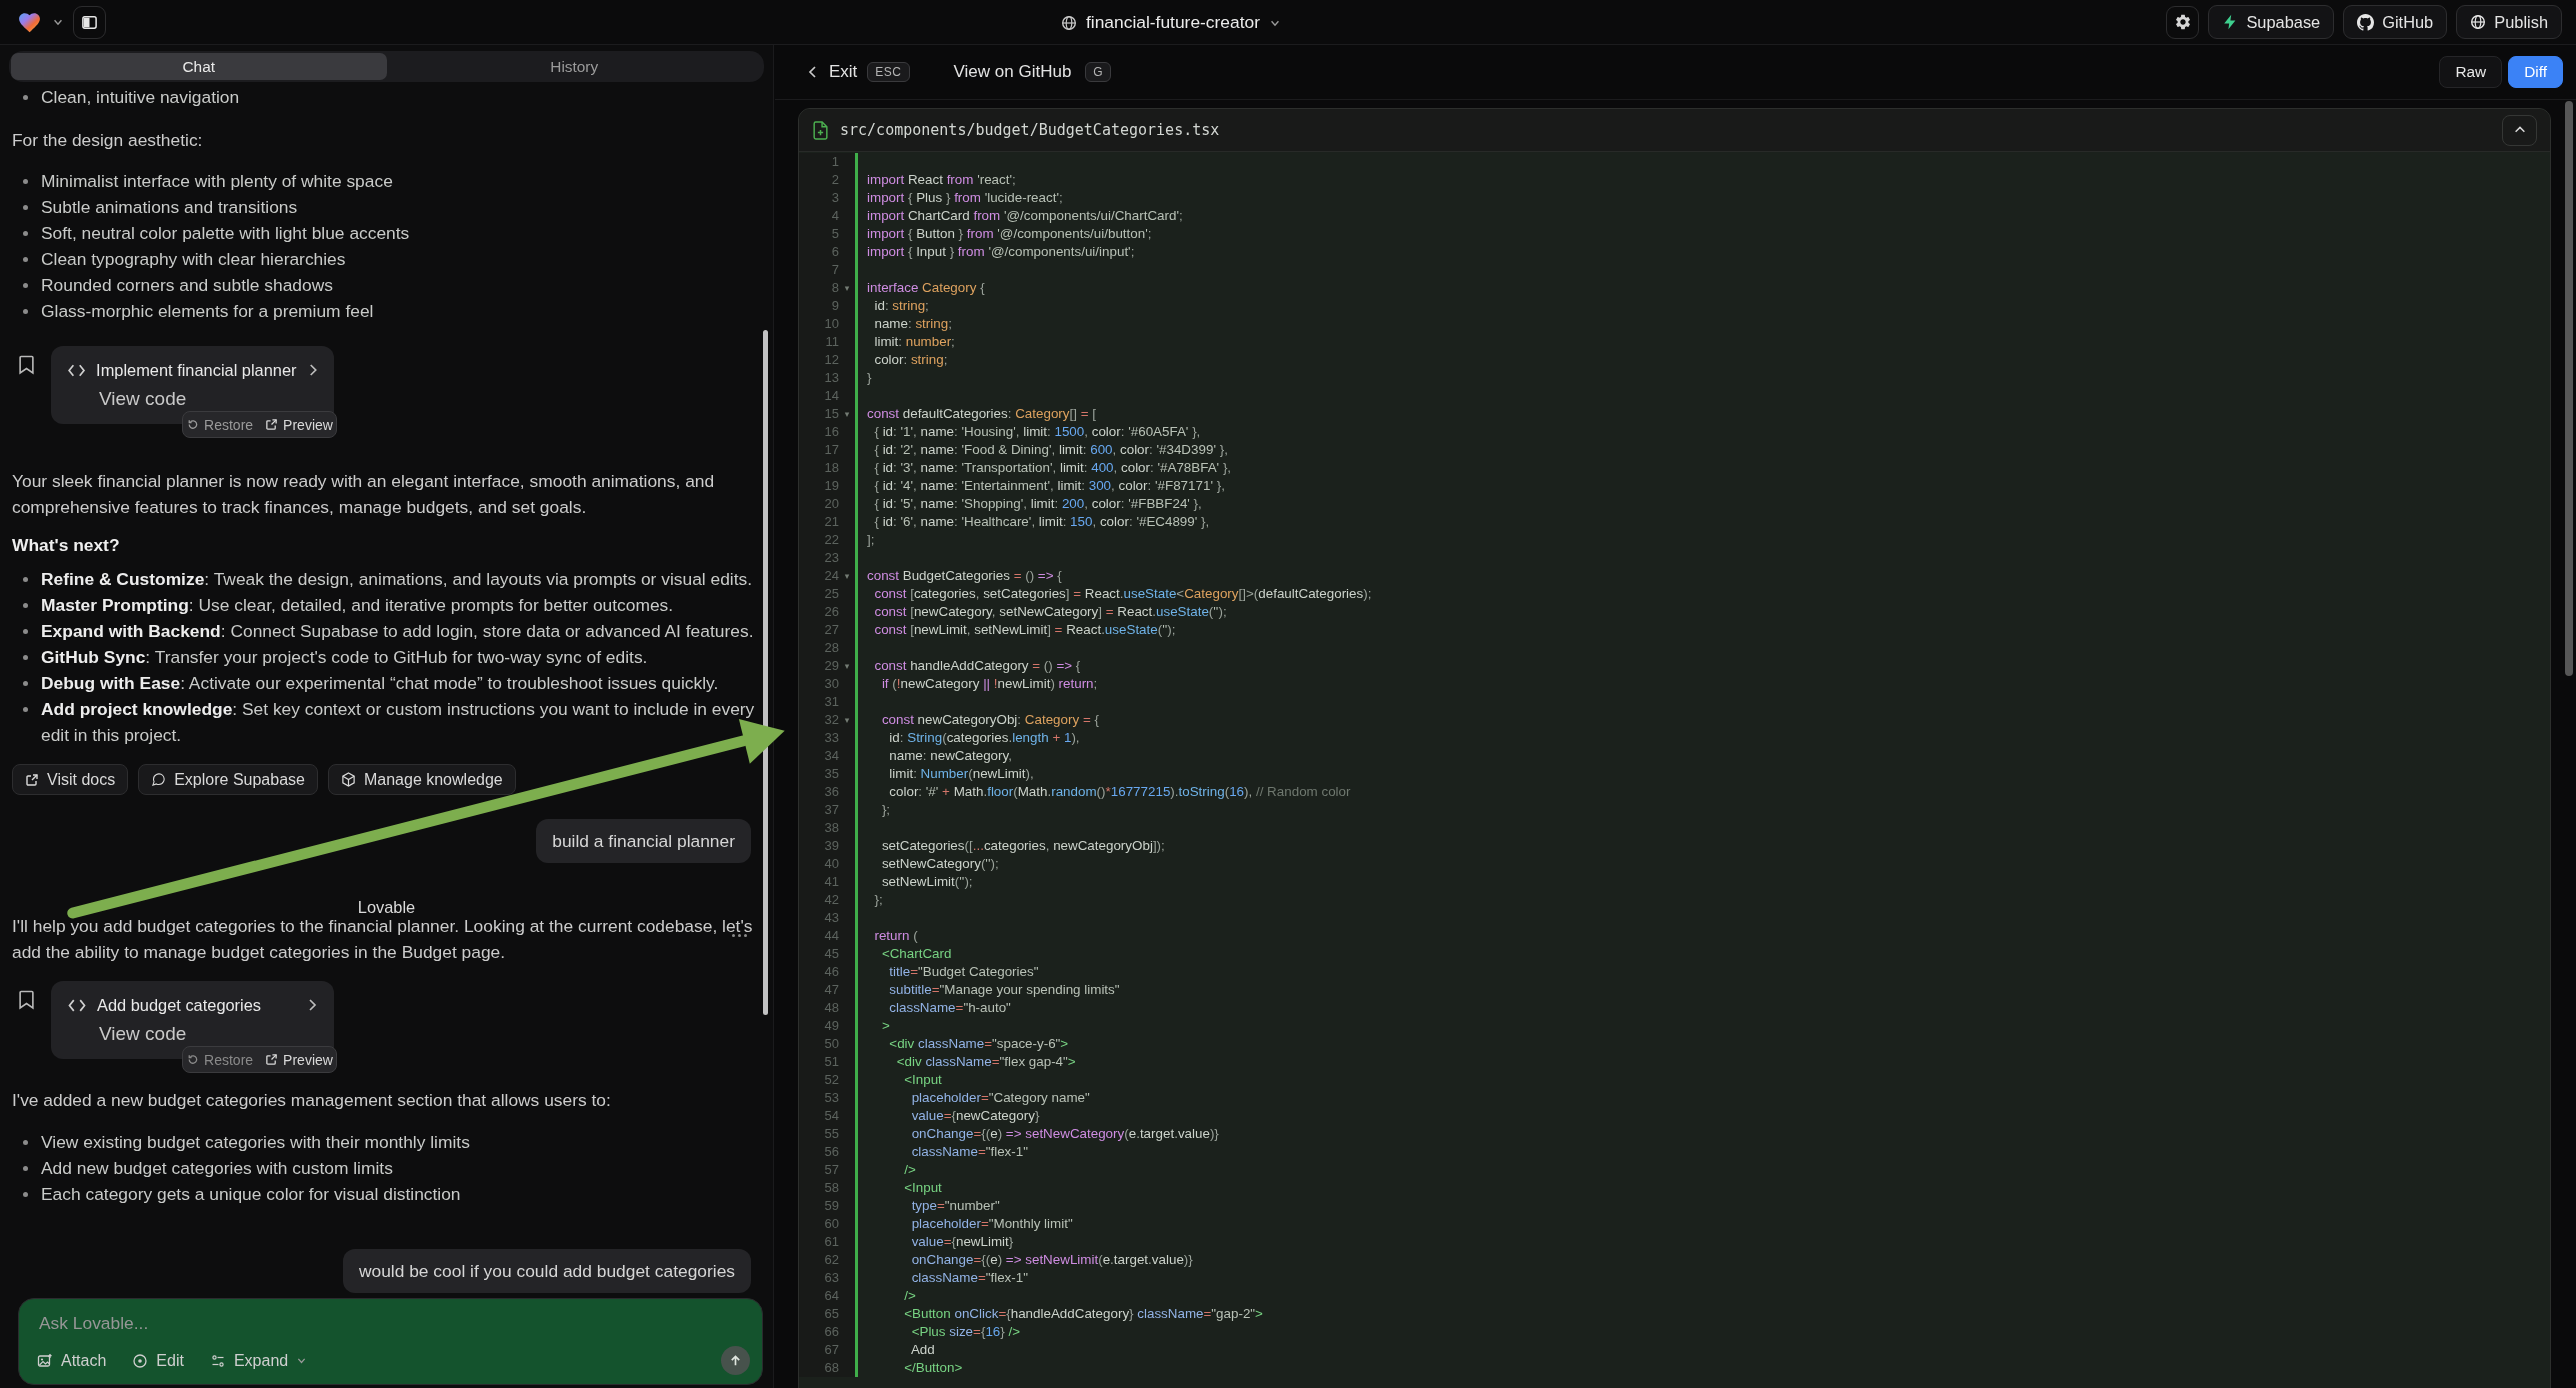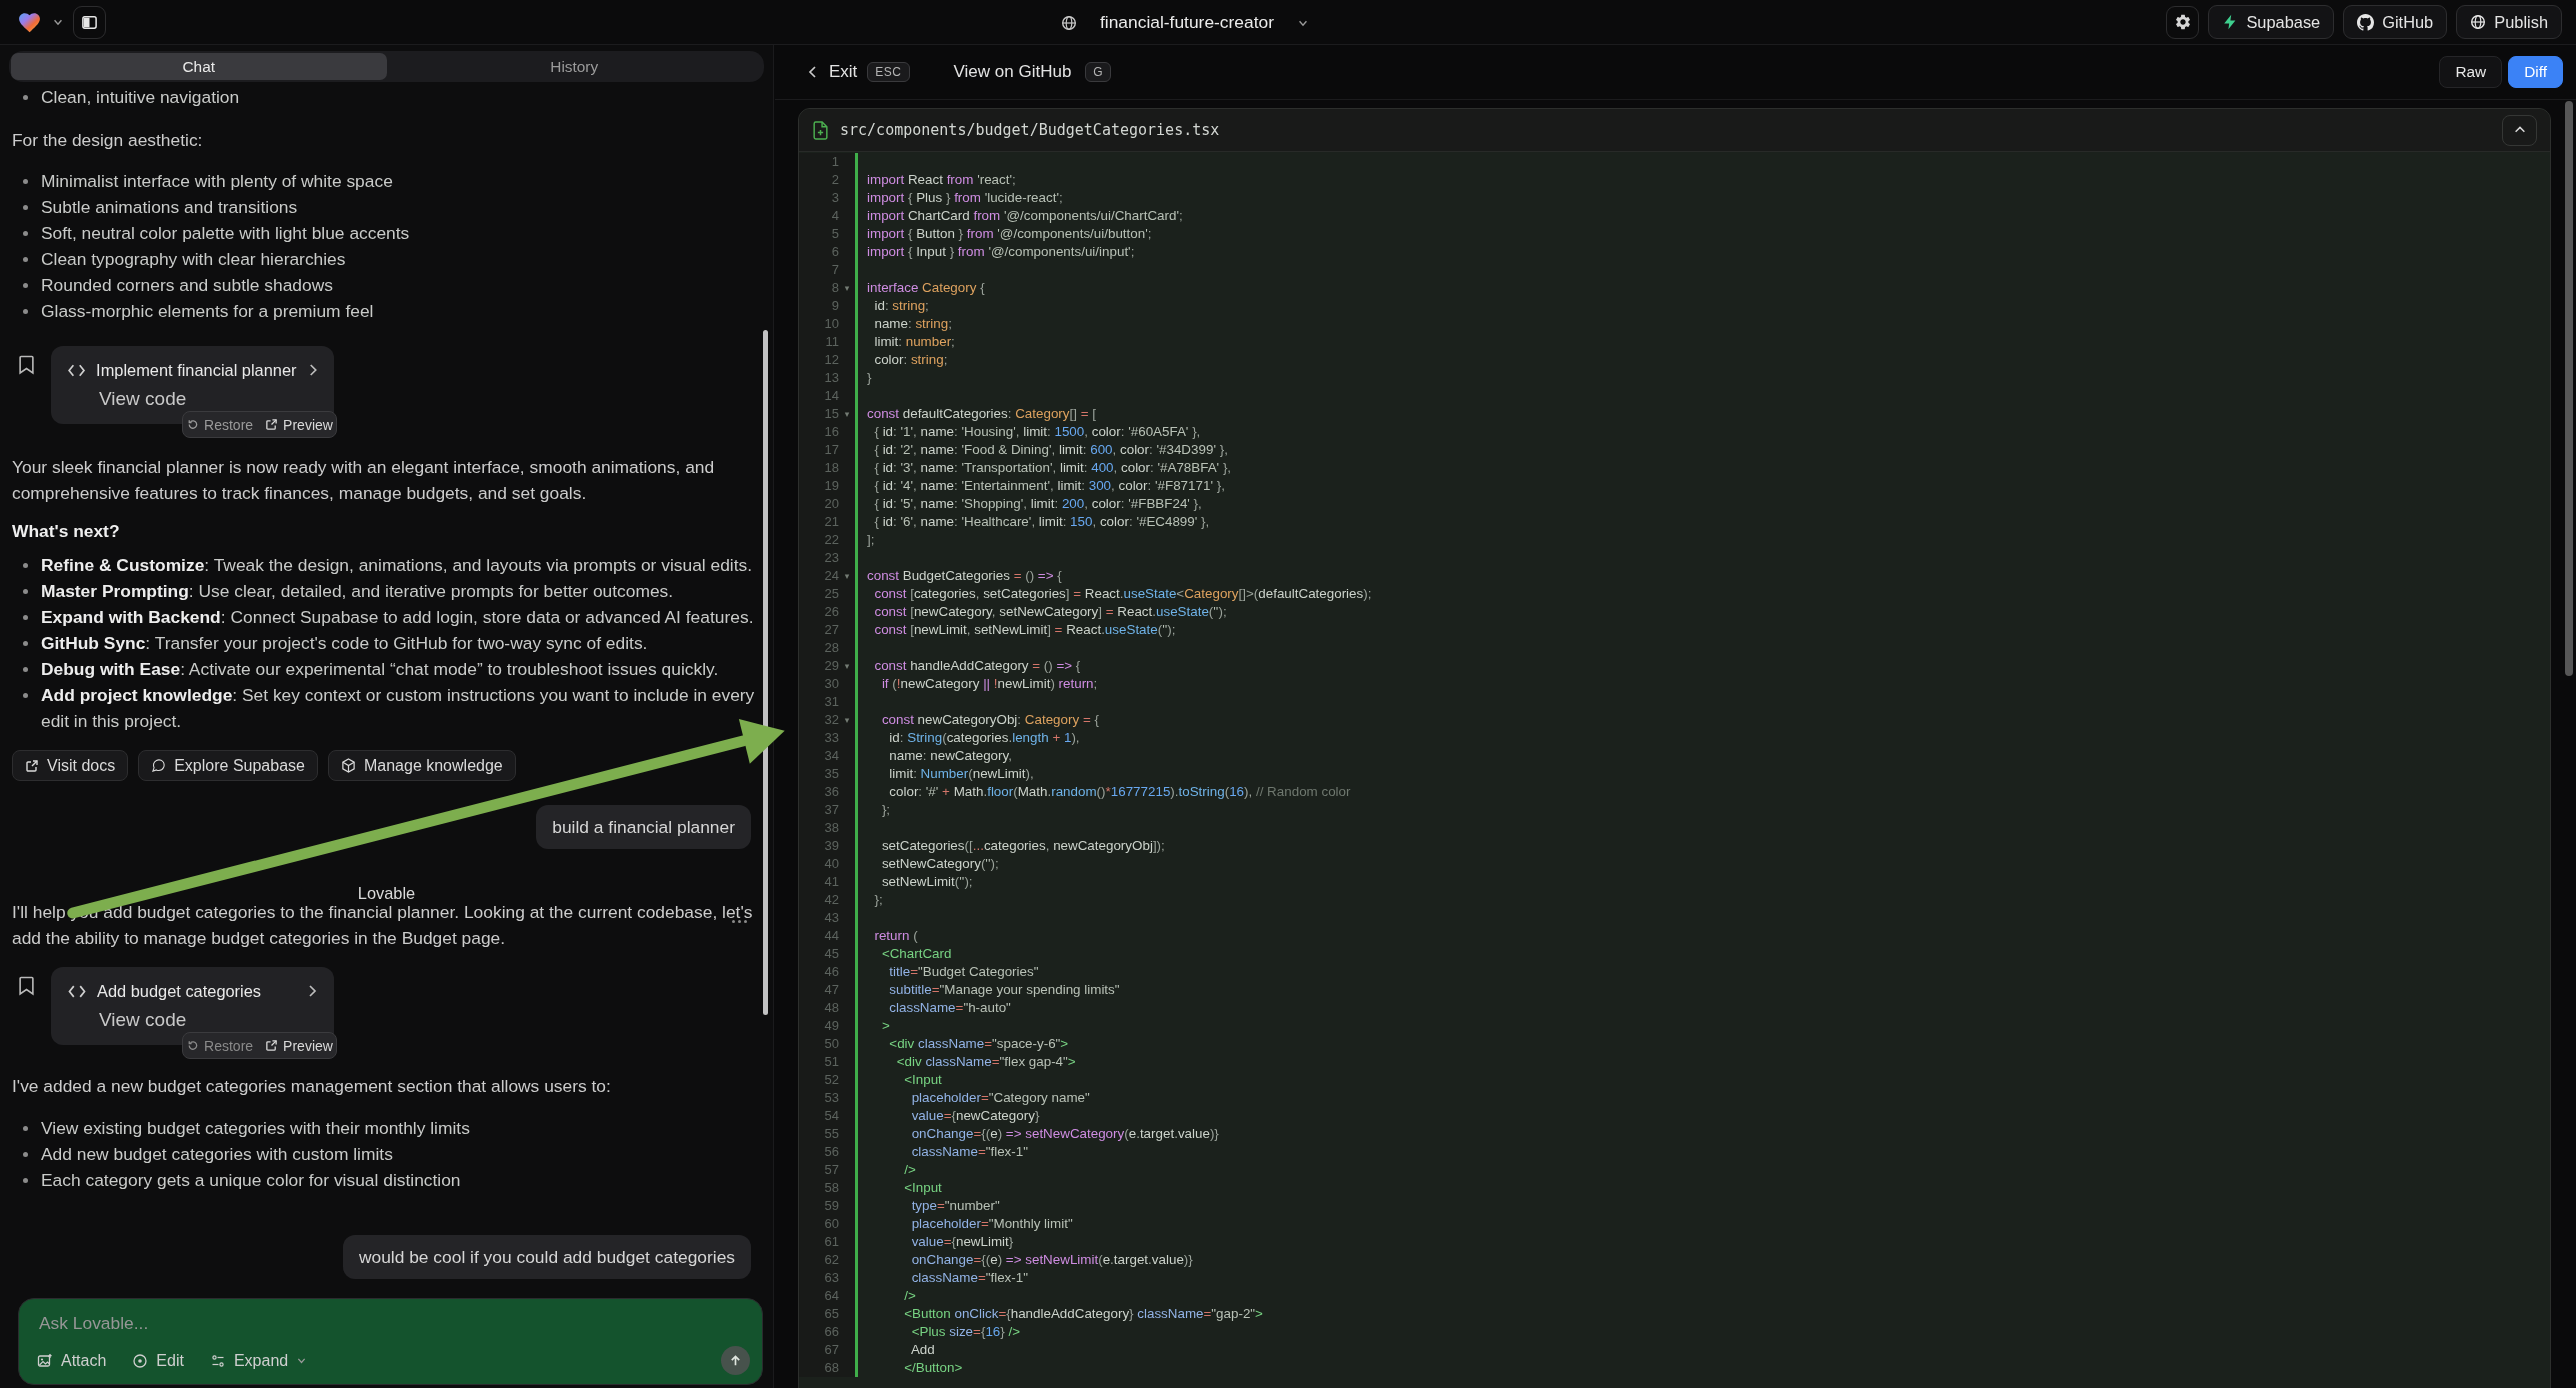--- a/index.html
+++ b/index.html
@@ -7,21 +7,21 @@
   }
   *{margin:0;padding:0;box-sizing:border-box;font-family:"Liberation Sans",sans-serif;}
   html,body{background:#000;}
   .app{position:relative;width:2576px;height:1388px;background:#0a0a0b;overflow:hidden;color:#ccc;cursor:default;}
   svg{display:block;}
 
   
   .topbar{position:absolute;left:0;top:0;width:2576px;height:45px;background:#0b0b0c;border-bottom:1px solid #1c1c1e;display:flex;align-items:center;}
   .tb-left{display:flex;align-items:center;gap:9px;padding-left:16px;}
   .icon-btn{width:33px;height:33px;border:1px solid #2c2c2e;border-radius:9px;background:transparent;display:flex;align-items:center;justify-content:center;}
-  .tb-center{position:absolute;left:1061px;top:0;height:45px;display:flex;align-items:center;gap:23px;}
+  .tb-center{position:absolute;left:1061px;top:0;height:45px;display:flex;align-items:center;gap:9px;}
   .tb-title{font-size:17.4px;color:#ececec;}
   .tb-right{margin-left:auto;display:flex;align-items:center;gap:9px;padding-right:14px;}
   .pill{height:33px;border:1px solid #2d2d2f;border-radius:9px;background:#131315;display:flex;align-items:center;gap:8px;padding:16px 13px;font-size:16.4px;color:#e5e5e5;}
 
   
   .chat-panel{position:absolute;left:0;top:45px;width:774px;bottom:0;background:#0d0d0e;border-right:1px solid #1b1b1d;overflow:hidden;}
   .tabs{margin:6px 9px 0 9px;height:31px;background:#1c1c1f;border-radius:14px;display:flex;padding:2px;}
   .tab{flex:1;display:flex;align-items:center;justify-content:center;font-size:15.4px;color:#9b9b9b;border-radius:7px;}
   .tab.active{background:#3a3a3e;color:#e9e9e9;}
   .chat-scroll{position:absolute;top:39px;left:0;right:0;bottom:0;padding:0 12px;overflow:hidden;}
@@ -237,21 +237,21 @@
         <span class="rp-item">
           <svg width="13" height="13" viewBox="0 0 14 14">
               <path d="M11 8v3a1 1 0 0 1-1 1H3a1 1 0 0 1-1-1V4a1 1 0 0 1 1-1h3" fill="none" stroke="#d9d9d9" stroke-width="1.4"></path>
               <polyline points="8,2 12,2 12,6" fill="none" stroke="#d9d9d9" stroke-width="1.4"></polyline>
               <line x1="12" y1="2" x2="7" y2="7" stroke="#d9d9d9" stroke-width="1.4"></line>
             </svg>
           <span>Preview</span>
         </span>
       </div>
 
-      <div class="para" style="margin-top:16px;">Your sleek financial planner is now ready with an elegant interface, smooth animations, and comprehensive features to track finances, manage budgets, and set goals.</div>
+      <div class="para" style="margin-top:30px;">Your sleek financial planner is now ready with an elegant interface, smooth animations, and comprehensive features to track finances, manage budgets, and set goals.</div>
 
       <div class="h-bold" style="margin-top:12px;">What's next?</div>
 
       <div style="margin-top:8px;">
         <div class="bullet-row">
             <i class="dot"></i>
             <div class="bt"><b>Refine &amp; Customize</b><span>: Tweak the design, animations, and layouts via prompts or visual edits.</span></div>
           </div>
         <div class="bullet-row">
             <i class="dot"></i>

